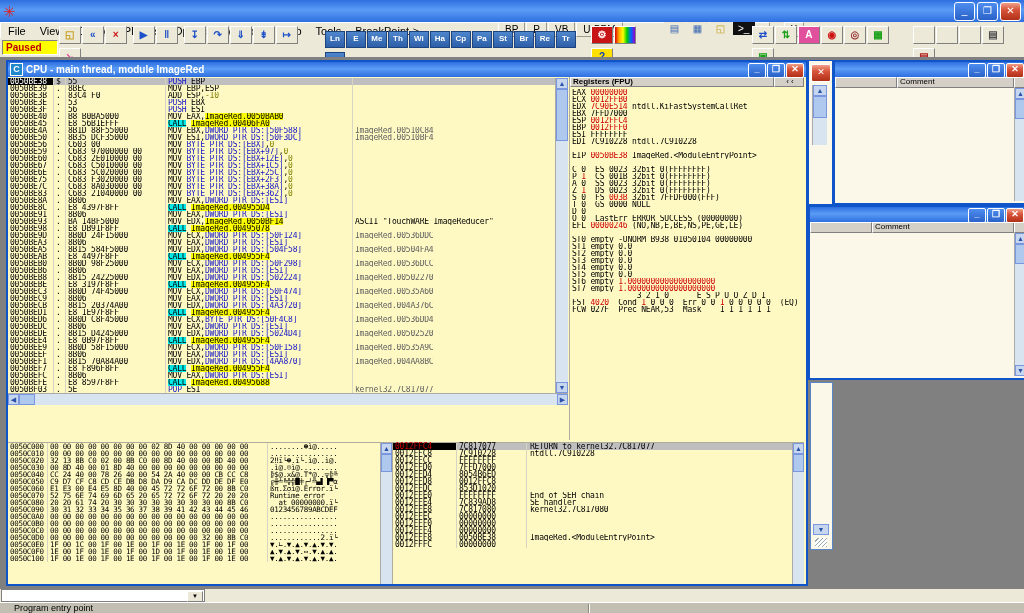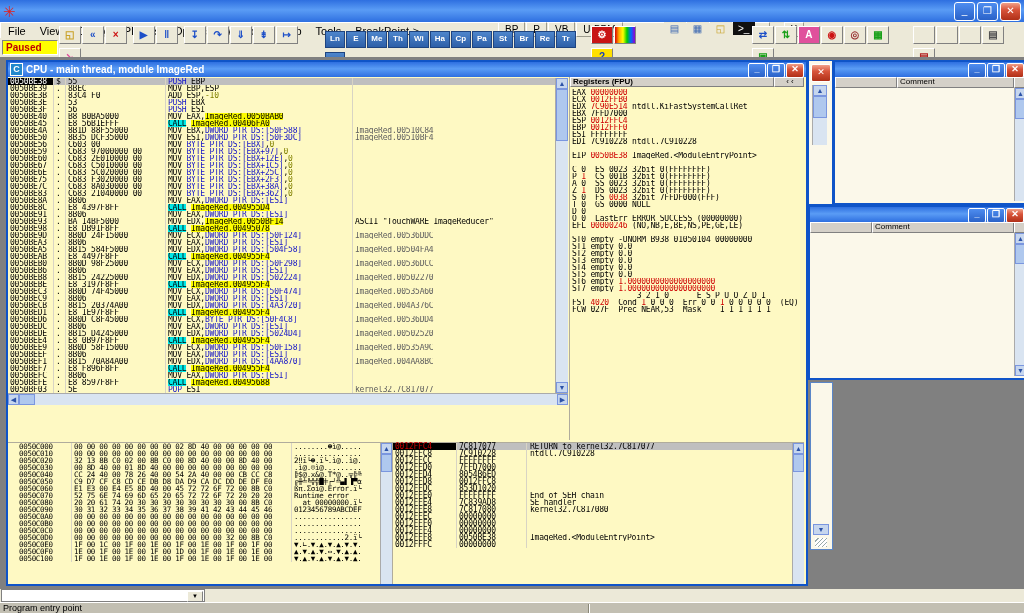--- a/index.html
+++ b/index.html
@@ -57,21 +57,21 @@
   .ca{width:46px;} .cf{width:12px;} .cb{width:100px;} .ci{width:187px;} .cc{flex:1;border-right:none!important;}
   .drow.sel{background:#BFBFBF;} .seladdr{background:#000;color:#fff;}
   .kw{color:#1414C8;font-style:normal;} .kb{color:#1414C8;font-style:normal;}
   .ko{color:#808000;font-style:normal;}
   .cl{background:#00E8E8;color:#000;font-style:normal;}
   .hy{background:#FCFC00;color:#000;font-style:normal;}
   .rline{height:7px;line-height:7px;font-size:8px;letter-spacing:-0.2px;white-space:pre;overflow:hidden;}
   .red{color:#CE0000;}
   .gray{color:#606060;}
   .dmrow{height:7px;line-height:7px;font-size:7.5px;letter-spacing:-0.3px;white-space:pre;display:flex;}
-  .dmrow .da{width:64px;border-right:1px solid #D8D4C4;padding-left:11px;box-sizing:border-box;}
+  .dmrow .da{width:40px;border-right:1px solid #D8D4C4;padding-left:2px;box-sizing:border-box;}
   .dmrow .dh{width:220px;border-right:1px solid #D8D4C4;padding-left:2px;box-sizing:border-box;overflow:hidden;}
   .dmrow .dt{flex:1;padding-left:2px;overflow:hidden;}
   .strow{height:7px;line-height:7px;font-size:8px;letter-spacing:-0.2px;white-space:pre;display:flex;}
   .strow .sa{width:64px;border-right:1px solid #D8D4C4;padding-left:2px;box-sizing:border-box;}
   .strow .sv{width:70px;border-right:1px solid #D8D4C4;padding-left:2px;box-sizing:border-box;}
   .strow .sc{flex:1;padding-left:3px;overflow:hidden;}
   .strow.sel{background:#BFBFBF;} .strow.sel .sa{background:#000;color:#C80000;}
   
   .vsb{background:#D9E4F1;box-sizing:border-box;border-left:1px solid #aaa;}
   .sba{height:11px;background:#C6D6EE;border:1px solid #7A96DF;box-sizing:border-box;color:#2B52A8;
@@ -81,21 +81,21 @@
   .hsba{width:11px;height:100%;background:#C6D6EE;border:1px solid #7A96DF;box-sizing:border-box;
     color:#2B52A8;font-size:7px;line-height:10px;text-align:center;}
   
   .comborow{left:0;top:589px;width:1024px;height:13px;background:#ECE9D8;}
   .combo{position:absolute;left:1px;top:0;width:204px;height:13px;background:#fff;
     border:1px solid #808080;box-sizing:border-box;display:flex;}
   .combo .cb-arrow{position:absolute;right:1px;top:1px;width:14px;height:9px;background:#ECE9D8;
     border:1px solid #fff;border-right-color:#808080;border-bottom-color:#808080;
     font-size:6px;line-height:8px;text-align:center;color:#000;}
   .statusbar{left:0;top:602px;width:1024px;height:11px;background:#C2BFB2;border-top:1px solid #fff;
-    font-size:9px;line-height:10px;padding-left:3px;box-sizing:border-box;color:#000;}
+    font-size:9px;line-height:10px;padding-left:14px;box-sizing:border-box;color:#000;}
   .statdiv{position:absolute;left:588px;top:1px;width:1px;height:9px;background:#8a8878;border-right:1px solid #fff;}
 </style>
 </head>
 <body>
 
 <div id="screen">
 
   <div class="abs titlebar">
     <span class="app-icon">✳</span>
     <div class="winbtns">

